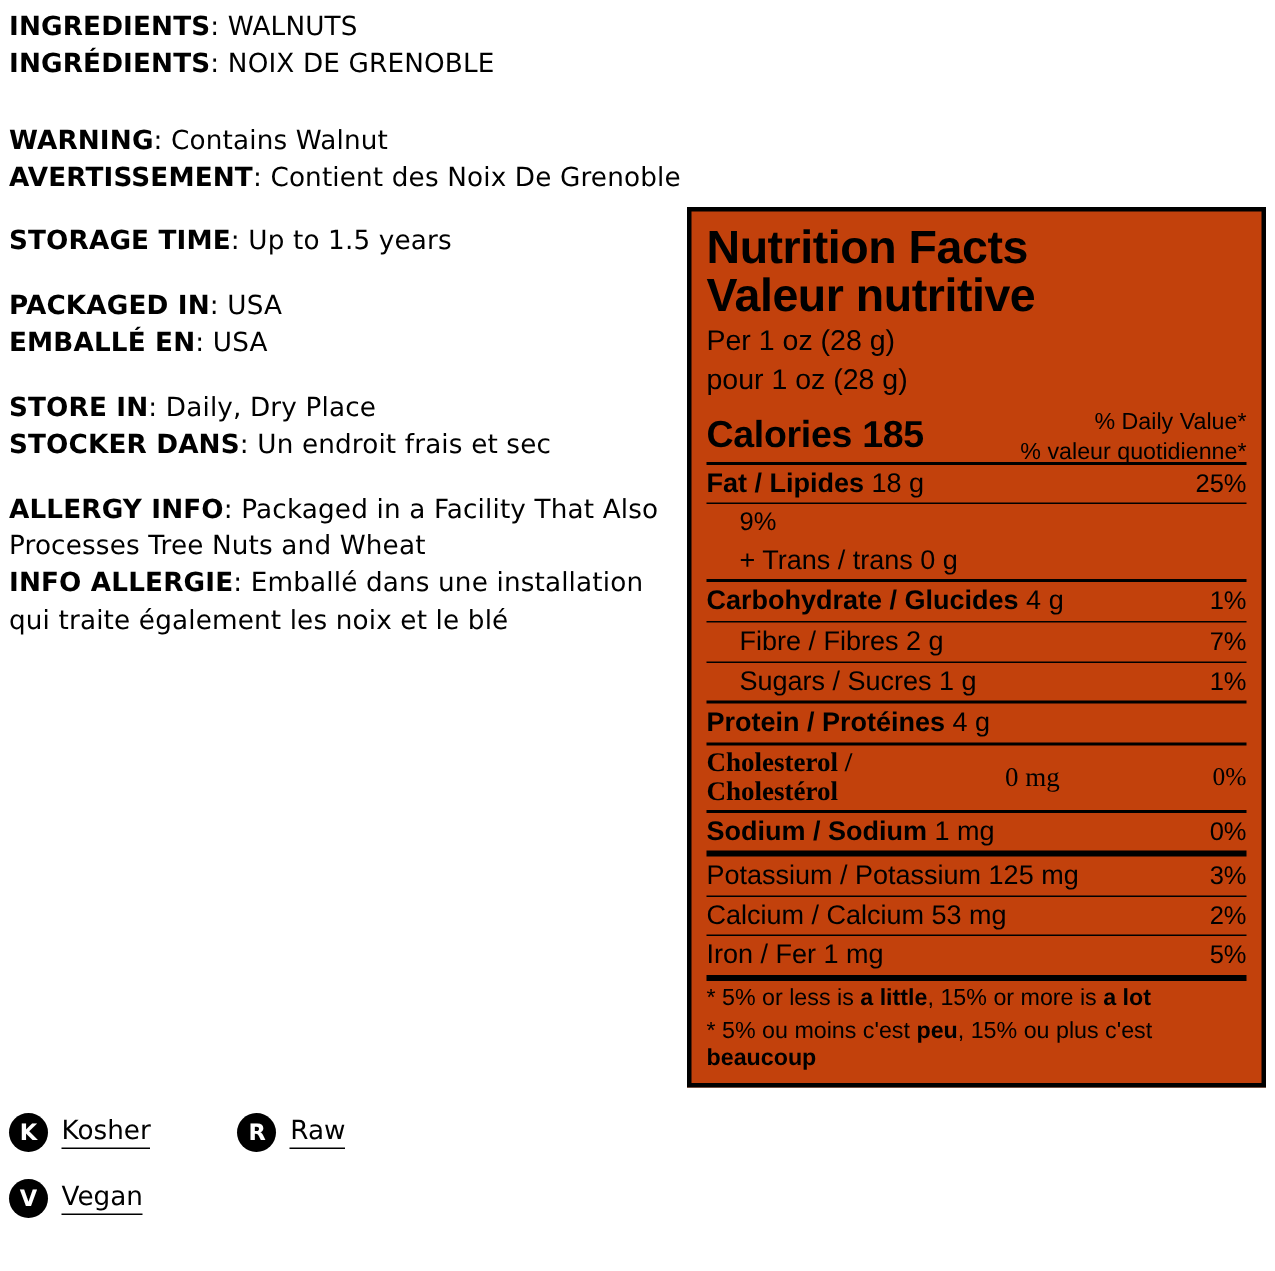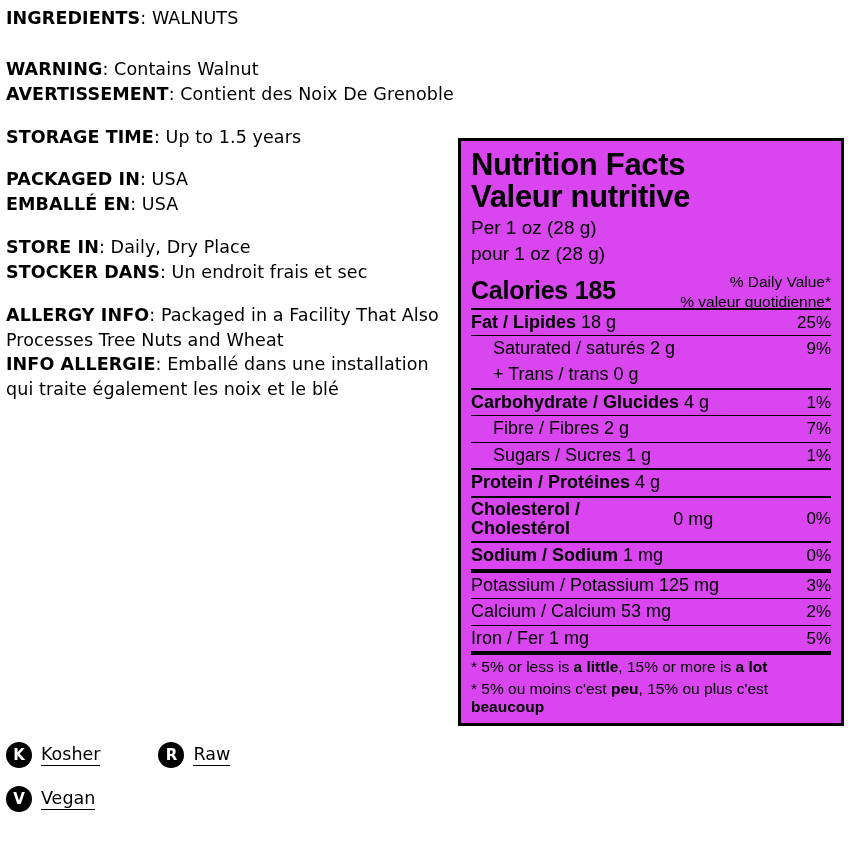--- a/index.html
+++ b/index.html
@@ -73,21 +73,21 @@
     line-height: 1.15;
   }
 
   
   .nfp {
     position: absolute;
     left: 458px;
     top: 138px;
     width: 386px;
     border: 3px solid #000;
-    background: #d946ef;
+    background: #c2410c;
     box-sizing: border-box;
     padding: 8px 10px 6px 10px;
     font-family: "Liberation Sans", sans-serif;
   }
   .nfp-title {
     font-size: 31px;
     font-weight: bold;
     line-height: 1.04;
     letter-spacing: -0.3px;
   }
@@ -132,20 +132,21 @@
   .nrow.indent { padding-left: 22px; font-weight: normal; }
   .nrow.indent .nm { font-weight: normal; }
   .pct { font-weight: normal; font-size: 17px; white-space: nowrap; }
 
   .nrow-two {
     display: flex;
     align-items: center;
     justify-content: space-between;
     font-size: 18px;
     padding: 2px 0;
+    font-family: Liberation Serif, serif;
   }
   .two-line-name {
     font-weight: bold;
     line-height: 1.08;
   }
   .mid-amt { font-size: 18px; }
 
   .footnote {
     font-size: 15.5px;
     line-height: 1.2;
@@ -153,20 +154,21 @@
   }
   .footnote b { font-weight: bold; }
 </style>
 </head>
 <body>
 
 <div class="left-col">
 
   <div class="info-block">
     <div class="info-line"><span class="lbl">INGREDIENTS</span><span>: WALNUTS</span></div>
+    <div class="info-line"><span class="lbl">INGRÉDIENTS</span><span>: NOIX DE GRENOBLE</span></div>
   </div>
 
   <div class="info-block" style="margin-top:26px;">
     <div class="info-line"><span class="lbl">WARNING</span><span>: Contains Walnut</span></div>
     <div class="info-line"><span class="lbl">AVERTISSEMENT</span><span>: Contient des Noix De Grenoble</span></div>
   </div>
 
 
   <div class="info-block">
     <div class="info-line"><span class="lbl">STORAGE TIME</span><span>: Up to 1.5 years</span></div>
@@ -227,21 +229,20 @@
 
   <div class="rule-med" style="margin-top:3px;"></div>
 
   <div class="nrow">
     <span><span class="nm">Fat / Lipides</span> <span class="amt">18 g</span></span>
     <span class="pct">25%</span>
   </div>
   <div class="rule-thin"></div>
 
   <div class="nrow indent">
-    <span class="nm">Saturated / saturés 2 g</span>
     <span class="pct">9%</span>
   </div>
 
   <div class="nrow indent">
     <span class="nm">+ Trans / trans 0 g</span>
     <span class="pct"></span>
   </div>
   <div class="rule-med"></div>
 
   <div class="nrow">

